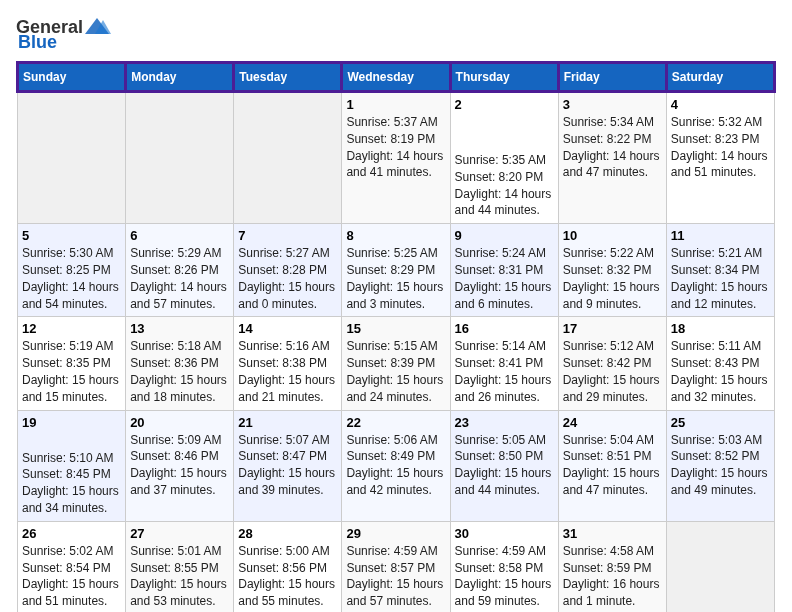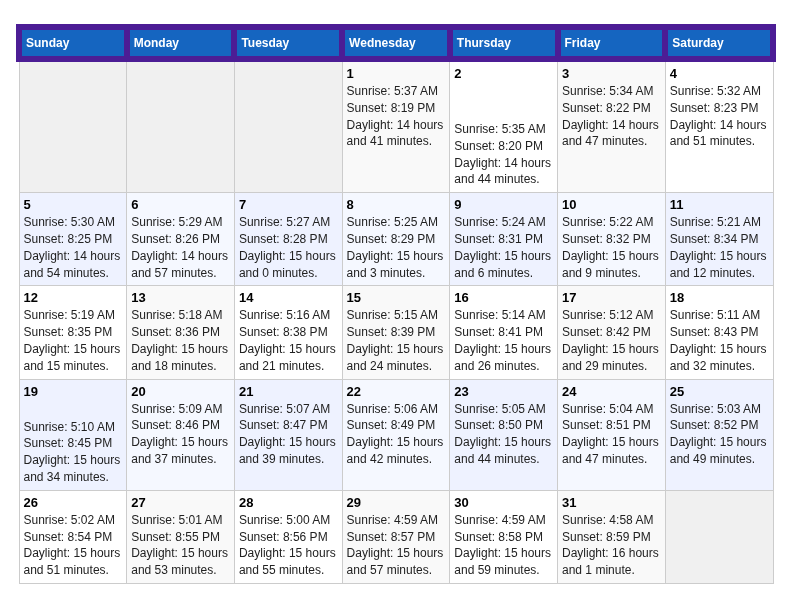--- a/index.html
+++ b/index.html
@@ -47,21 +47,21 @@
       width: 100%;
       border-collapse: collapse;
       font-size: 11px;
     }
     th {
       background-color: #1565c0;
       color: #fff;
       padding: 6px 4px;
       text-align: left;
       font-size: 12px;
-      border: 6px solid #4c1d95;
+      border: 3px solid #4c1d95;
     }
     td {
       border: 1px solid #ccc;
       padding: 4px;
       vertical-align: top;
       width: calc(100% / 7);
       min-height: 80px;
       background: #fff;
     }
     td:nth-child(odd) {
@@ -97,20 +97,32 @@
       background: #f9f9f9;
     }
     .row-shade-a td { background: #fff; }
     .row-shade-b td { background: #f0f0f0; }
     .row-shade-a td.empty-cell { background: #f5f5f5; }
   </style>
 </head>
 <body>
 
 <div class="header-area">
+  <div class="logo">
+    <div style="display:flex;flex-direction:column;align-items:flex-start;">
+      <div style="display:flex;align-items:center;">
+        <span class="logo-text-general">General</span>
+        <svg width="28" height="22" viewBox="0 0 28 22">
+          <polygon points="14,2 26,18 2,18" fill="#1565c0" opacity="0.85"></polygon>
+          <polygon points="20,4 28,18 12,18" fill="#1976d2" opacity="0.6"></polygon>
+        </svg>
+      </div>
+      <span class="logo-text-blue" style="margin-top:-6px;margin-left:2px;">Blue</span>
+    </div>
+  </div>
 </div>
 
 <table>
   <thead>
     <tr>
     <th>Sunday</th>
         <th>Monday</th>
         <th>Tuesday</th>
         <th>Wednesday</th>
         <th>Thursday</th>

